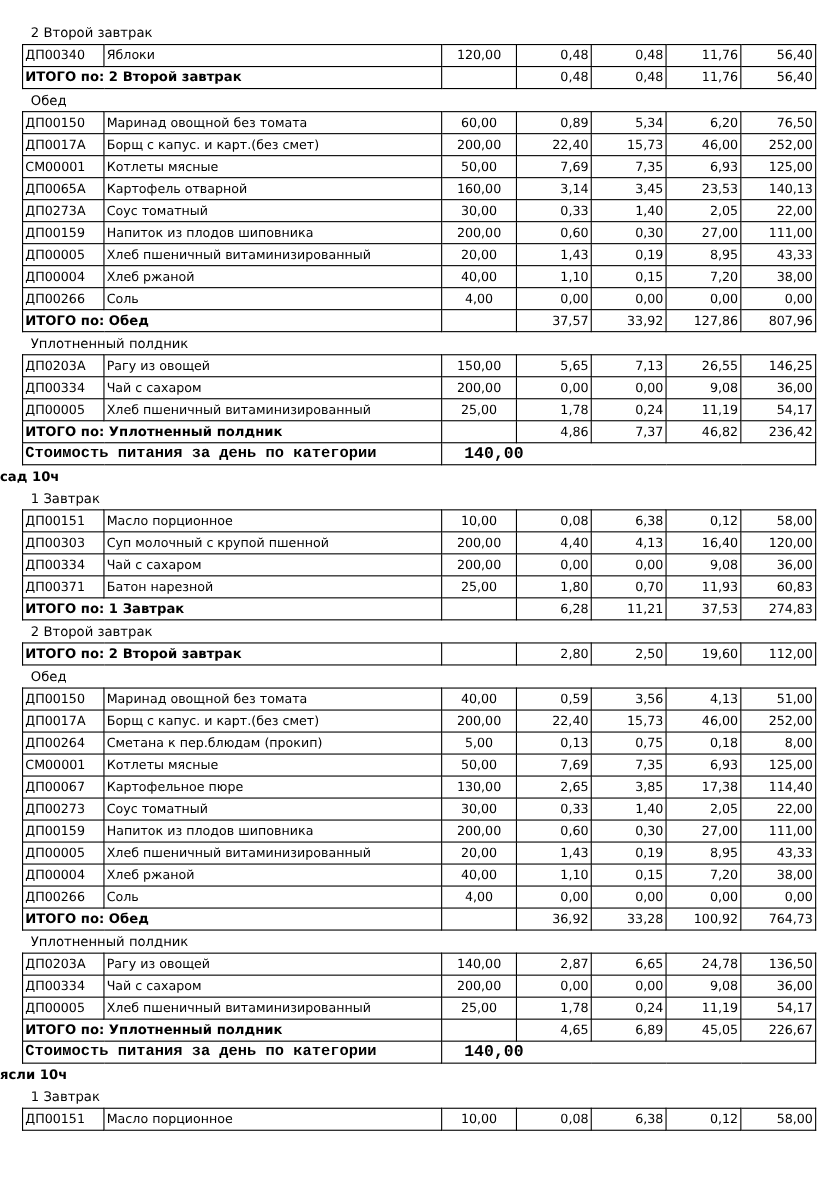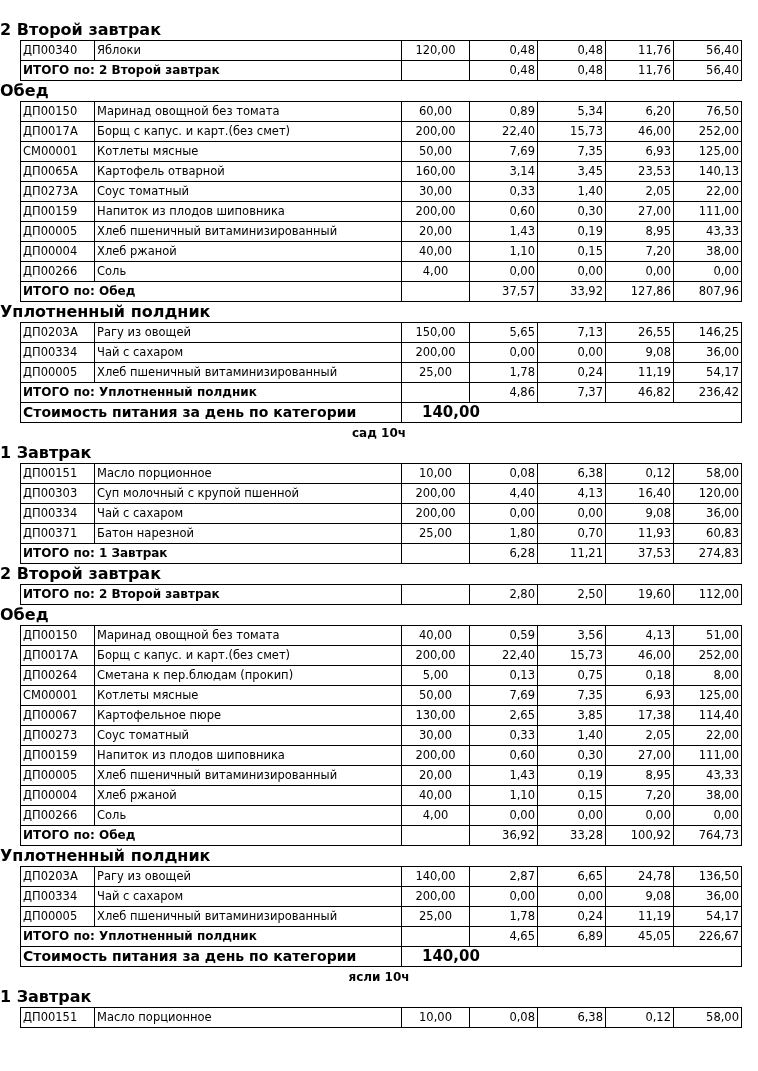--- a/index.html
+++ b/index.html
@@ -1,31 +1,31 @@
 <!DOCTYPE html>
 <html><head>
 <meta charset="utf-8">
 <style>
   html, body { margin: 0; padding: 0; background: #ffffff; }
   body { width: 758px; height: 1071px; position: relative; overflow: hidden;
          font-family: "DejaVu Sans", sans-serif; color: #000; }
   #doc { position: absolute; left: 0; top: 20px; width: 758px; }
-  .section-title { height: 20px; line-height: 20px; font-weight: bold; font-size: 16px;
-                   box-sizing: border-box; }
+  .section-title { height: 20px; line-height: 20px; font-weight: normal; font-size: 12px;
+                   padding-left: 28px; box-sizing: border-box; }
   .category-title { height: 20px; line-height: 20px; font-weight: bold; font-size: 12px;
-                    text-align: center; width: 758px; padding-left: 0; }
+                    width: 758px; padding-left: 0; }
   table.grid { border-collapse: collapse; margin-left: 20px; width: 721px; table-layout: fixed; padding-left: 44px; }
   table.grid td { border: 1px solid #000; height: 19px; padding: 0 2px; font-size: 11.5px;
                   line-height: 19px; white-space: nowrap; overflow: hidden; box-sizing: border-box; }
   col.c-code { width: 74px; } col.c-name { width: 307px; } col.c-qty { width: 68px; }
   col.c-n { width: 68px; }
   td.qty { text-align: center; }
   td.num { text-align: right; }
   tr.total td.label { font-weight: bold; font-size: 12px; }
-  tr.cost td { height: 20px; }
+  tr.cost td { height: 20px; font-family: Liberation Mono, monospace; }
   tr.cost td.label { font-weight: bold; font-size: 14px; }
   tr.cost td.costval { font-weight: bold; font-size: 15px; padding-left: 20px; }
 </style>
 </head>
 <body>
 
 <div id="doc">
     <div class="section-title">2 Второй завтрак</div>
     <table class="grid">
       <colgroup>

